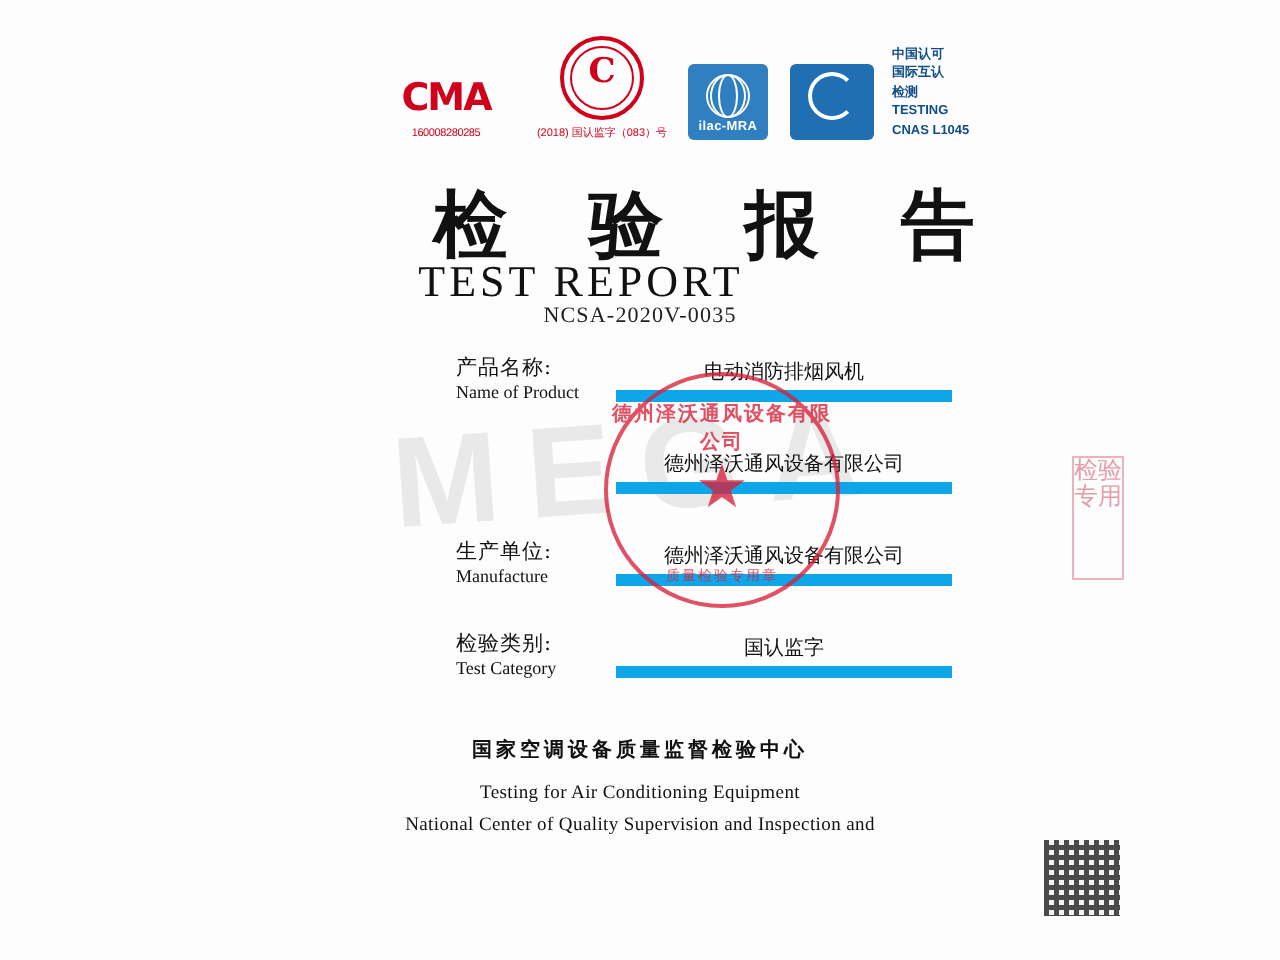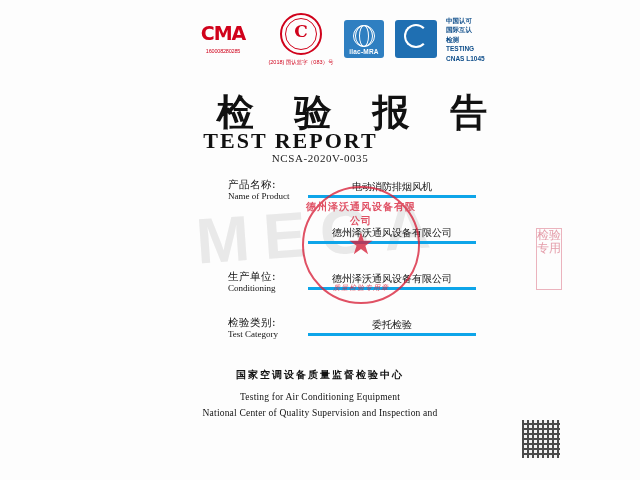--- a/index.html
+++ b/index.html
@@ -22,21 +22,21 @@
   }
 
   
   .logo-strip {
     position: absolute;
     top: 8px;
     left: 186px;
     width: 330px;
     height: 62px;
     display: flex;
-    align-items: center;
+    align-items: flex-end;
     gap: 4px;
   }
   .logo-block {
     text-align: center;
     line-height: 1.15;
   }
 
   
   .cma-wrap { width: 74px; }
   .cma-mark {
@@ -200,21 +200,20 @@
   .title-en {
     position: absolute;
     top: 128px;
     left: 0;
     width: 581px;
     text-align: center;
     font-family: "Liberation Serif", serif;
     font-size: 22px;
     letter-spacing: 2px;
     color: #111;
-    font-weight: bold;
   }
   .report-no {
     position: absolute;
     top: 152px;
     left: 0;
     width: 640px;
     text-align: center;
     font-family: "Liberation Serif", serif;
     font-size: 11px;
     letter-spacing: 0.6px;
@@ -265,21 +264,21 @@
     font-family: "Liberation Serif", serif;
     font-size: 9px;
     color: #111;
   }
   .field-value {
     position: absolute;
     left: 80px;
     top: 0;
     width: 168px;
     height: 17px;
-    border-bottom: 3px solid #0ea5e9;
+    border-bottom: 6px solid #0ea5e9;
     text-align: center;
     font-family: "DejaVu Serif", serif;
     font-size: 10px;
     color: #111;
     line-height: 17px;
     white-space: nowrap;
     overflow: hidden;
   }
 
   
@@ -316,21 +315,20 @@
   }
   .seal-bottom-text {
     position: absolute;
     left: 0; right: 0;
     bottom: 9px;
     text-align: center;
     font-family: "DejaVu Serif", serif;
     font-size: 7px;
     color: #d8213a;
     letter-spacing: 1px;
-    font-style: italic;
   }
 
   
   .side-seal {
     position: absolute;
     right: 78px;
     top: 228px;
     width: 26px;
     height: 62px;
     border: 1.5px solid #e8a7b2;
@@ -442,31 +440,31 @@
       <div class="field-value">电动消防排烟风机</div>
     </div>
 
     <div class="field-row">
       <div class="field-value">德州泽沃通风设备有限公司</div>
     </div>
 
     <div class="field-row">
       <div class="field-label">
         <div class="label-cn">生产单位:</div>
-        <div class="label-en">Conditioning</div>
+        <div class="label-en">Manufacture</div>
       </div>
       <div class="field-value">德州泽沃通风设备有限公司</div>
     </div>
 
     <div class="field-row">
       <div class="field-label">
         <div class="label-cn">检验类别:</div>
         <div class="label-en">Test Category</div>
       </div>
-      <div class="field-value">委托检验</div>
+      <div class="field-value">国认监字</div>
     </div>
   </div>
 
   <div class="seal">
     <div class="seal-top-text">德州泽沃通风设备有限公司</div>
     <div class="seal-star">★</div>
     <div class="seal-bottom-text">质量检验专用章</div>
   </div>
 
   <div class="side-seal">检验专用</div>

